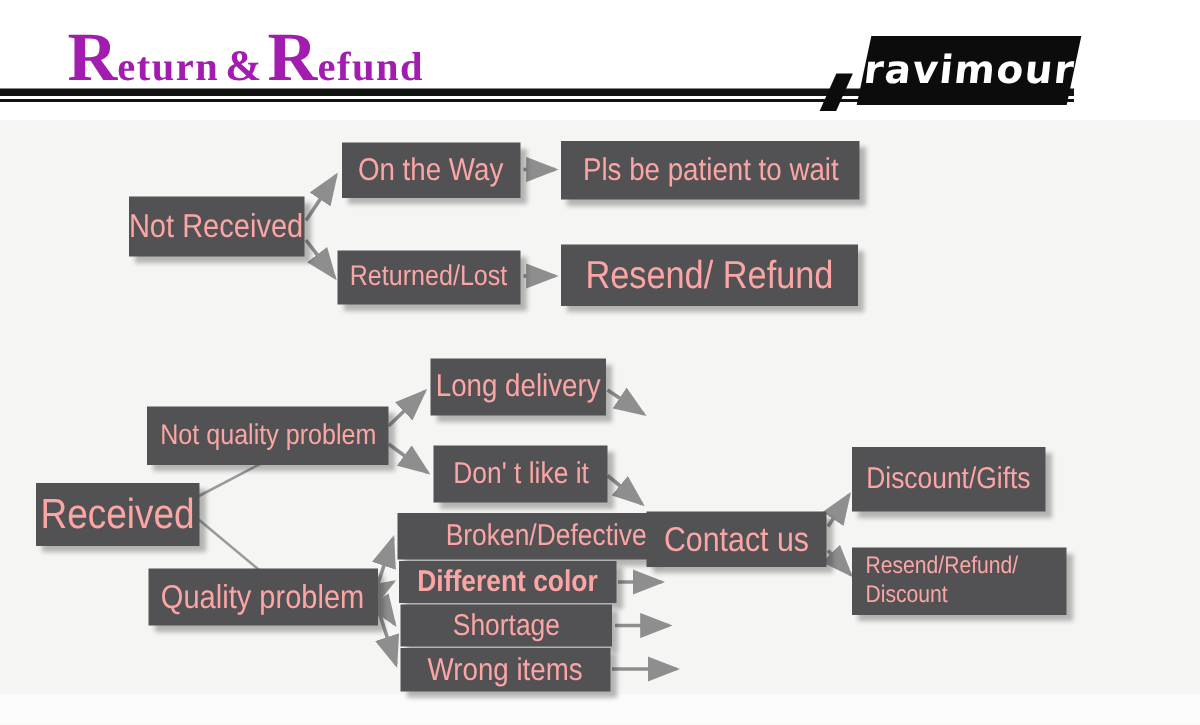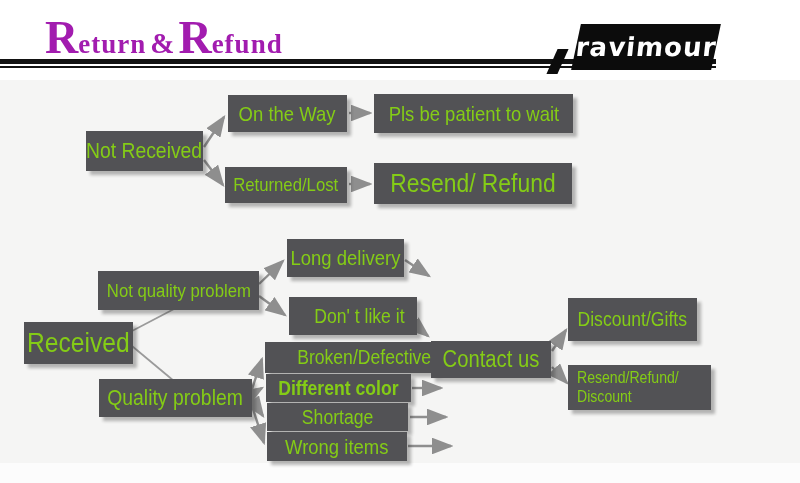--- a/index.html
+++ b/index.html
@@ -31,21 +31,21 @@
     font-family:"DejaVu Sans", sans-serif;
   }
   .logo-stripe {
     position:absolute; left:552px; top:49px; width:11px; height:25px;
     background:#0c0c0c; transform:skewX(-24deg);
   }
   
   .flow-svg { position:absolute; left:0; top:0; z-index:1; pointer-events:none; }
   .node {
     position:absolute; z-index:2;
-    background:#525255; color:#84cc16;
+    background:#525255; color:#fca5a5;
     display:flex; align-items:center; justify-content:center;
     box-shadow:4px 4px 3px rgba(40,40,40,0.32);
     white-space:nowrap;
   }
   .node > span { display:inline-block; transform:scaleX(0.88); }
   .node.two-line { flex-direction:column; align-items:flex-start; padding-left:9px; line-height:1.15; }
   .node.two-line > span { transform-origin:left center; }
   .bottom-strip { position:absolute; left:0; top:463px; width:800px; height:20px; background:#fcfcfc; }
 </style>
 </head>
@@ -115,21 +115,21 @@
     </div>
   <div class="node" style="left:98px;top:271px;width:161px;height:39px;font-size:19px;">
       <span>Not quality problem</span>
     </div>
   <div class="node" style="left:99px;top:379px;width:153px;height:38px;font-size:22px;">
       <span>Quality problem</span>
     </div>
   <div class="node" style="left:287px;top:239px;width:117px;height:38px;font-size:21px;">
       <span>Long delivery</span>
     </div>
-  <div class="node" style="left:289px;top:297px;width:116px;height:38px;font-size:20px;padding-left:12px;">
+  <div class="node" style="left:289px;top:297px;width:116px;height:38px;font-size:20px;">
       <span>Don' t like it</span>
     </div>
   <div class="node" style="left:265px;top:342px;width:147px;height:31px;font-size:20px;padding-left:26px;">
       <span>Broken/Defective</span>
     </div>
   <div class="node" style="left:266px;top:374px;width:145px;height:28px;font-size:20px;font-weight:bold;">
       <span>Different color</span>
     </div>
   <div class="node" style="left:267px;top:403px;width:141px;height:28px;font-size:20px;">
       <span>Shortage</span>

